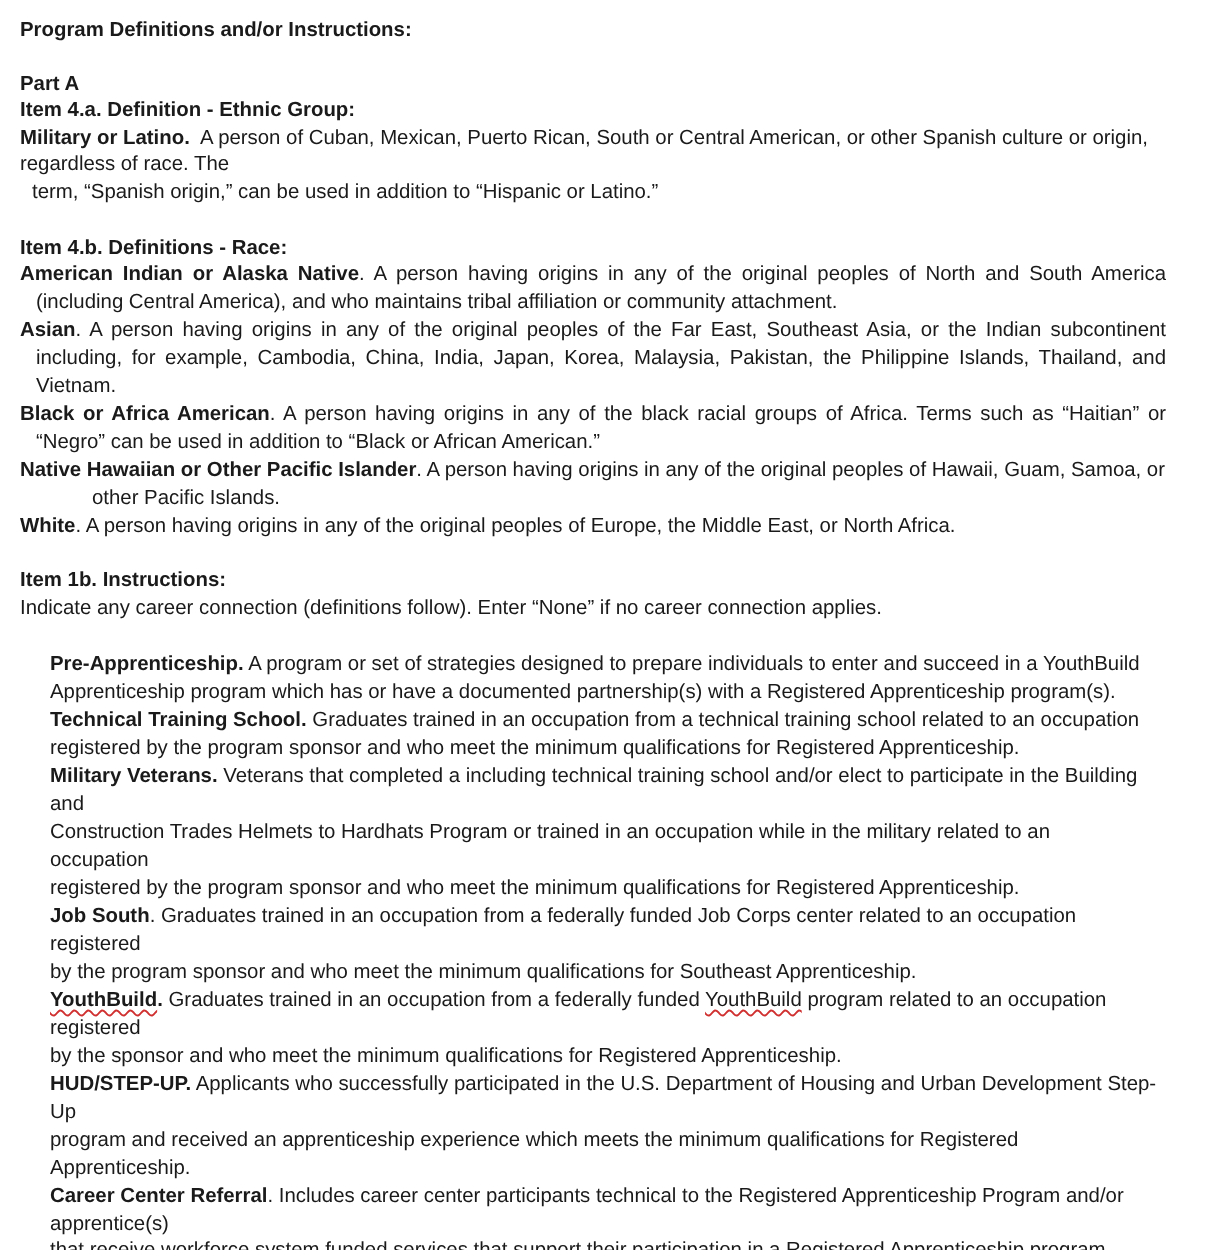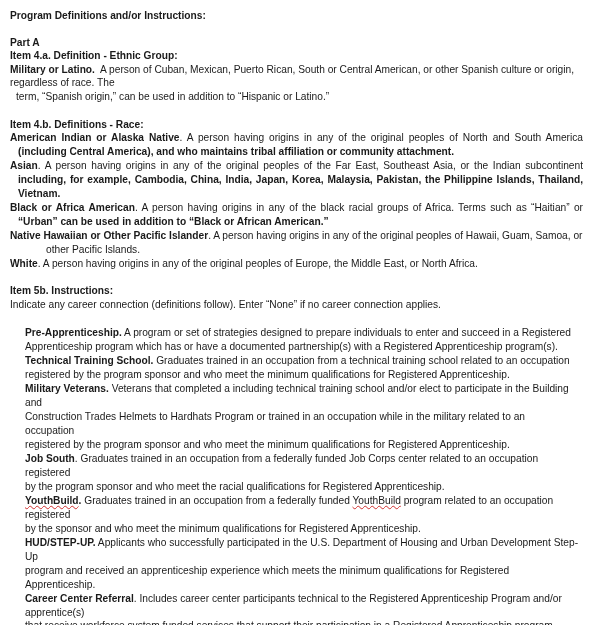--- a/index.html
+++ b/index.html
@@ -1,21 +1,21 @@
 <!DOCTYPE html>
 <html><head>
 <meta charset="utf-8">
 <style>
   html, body { margin:0; padding:0; background:#ffffff; }
   body { width:603px; height:625px; overflow:hidden; position:relative;
          font-family:"Liberation Sans", sans-serif; font-size:10.2px; color:#1a1a1a; }
   .ln { position:absolute; left:10px; white-space:nowrap; line-height:13px; height:13px; }
   .j { width:573px; text-align:justify; text-align-last:justify; white-space:normal; overflow:hidden; }
   .b { font-weight:bold; }
-  .i1 { left:18px;font-weight:bold; }
+  .i1 { left:18px; }
   .i2 { left:46px; }
   .c { left:25px; }
   .u { text-decoration-color:#2a4a8a;text-align:right; }
   .sq { text-decoration:underline wavy #d03030; text-decoration-thickness:1px; }
 </style>
 </head>
 <body>
 
 <div>
   <div class="ln b" style="top:9px">Program Definitions and/or Instructions:</div>
@@ -33,45 +33,45 @@
   <div class="ln b" style="top:118px">Item 4.b. Definitions - Race:</div>
 
   <div class="ln j" style="top:131px"><span class="b">American Indian or Alaska Native</span><span>.  A person having origins in any of the original peoples of North and South America</span></div>
   <div class="ln i1" style="top:145px">(including Central America), and who maintains tribal affiliation or community attachment.</div>
 
   <div class="ln j" style="top:159px"><span class="b">Asian</span><span>.  A person having origins in any of the original peoples of the Far East, Southeast Asia, or the Indian subcontinent</span></div>
   <div class="ln i1 j" style="top:173px;width:565px">including, for example, Cambodia, China, India, Japan, Korea, Malaysia, Pakistan, the Philippine Islands, Thailand, and</div>
   <div class="ln i1" style="top:187px">Vietnam.</div>
 
   <div class="ln j" style="top:201px"><span class="b">Black or Africa American</span><span>.  A person having origins in any of the black racial groups of Africa.  Terms such as “Haitian” or</span></div>
-  <div class="ln i1" style="top:215px">“Urban” can be used in addition to “Black or African American.”</div>
+  <div class="ln i1" style="top:215px">“Negro” can be used in addition to “Black or African American.”</div>
 
   <div class="ln" style="top:229px"><span class="b"><span>Native Hawaiian or </span><span class="u">Other</span><span> Pacific Islander</span></span><span>.  A person having origins in any of the original peoples of Hawaii, Guam, Samoa, or</span></div>
   <div class="ln i2" style="top:243px">other Pacific Islands.</div>
 
   <div class="ln" style="top:257px"><span class="b">White</span><span>.  A person having origins in any of the original peoples of Europe, the Middle East, or North Africa.</span></div>
 
-  <div class="ln b" style="top:284px">Item 5b. Instructions:</div>
+  <div class="ln b" style="top:284px">Item 1b. Instructions:</div>
   <div class="ln" style="top:298px">Indicate any career connection (definitions follow).  Enter “None” if no career connection applies.</div>
 
-  <div class="ln c" style="top:326px"><span class="b">Pre-Apprenticeship.</span><span> A program or set of strategies designed to prepare individuals to enter and succeed in a Registered</span></div>
+  <div class="ln c" style="top:326px"><span class="b">Pre-Apprenticeship.</span><span> A program or set of strategies designed to prepare individuals to enter and succeed in a YouthBuild</span></div>
   <div class="ln c" style="top:340px">Apprenticeship program which has or have a documented partnership(s) with a Registered Apprenticeship program(s).</div>
 
   <div class="ln c" style="top:354px"><span class="b">Technical Training School.</span><span> Graduates trained in an occupation from a technical training school related to an occupation</span></div>
   <div class="ln c" style="top:368px">registered by the program sponsor and who meet the minimum qualifications for Registered Apprenticeship.</div>
 
   <div class="ln c" style="top:382px"><span class="b">Military Veterans.</span><span> Veterans that completed a including technical training school and/or elect to participate in the Building</span></div>
   <div class="ln c" style="top:396px">and</div>
   <div class="ln c" style="top:410px">Construction Trades Helmets to Hardhats Program or trained in an occupation while in the military related to an</div>
   <div class="ln c" style="top:424px">occupation</div>
   <div class="ln c" style="top:438px">registered by the program sponsor and who meet the minimum qualifications for Registered Apprenticeship.</div>
 
   <div class="ln c" style="top:452px"><span class="b">Job South</span><span>.  Graduates trained in an occupation from a federally funded Job Corps center related to an occupation</span></div>
   <div class="ln c" style="top:466px">registered</div>
-  <div class="ln c" style="top:480px">by the program sponsor and who meet the racial qualifications for Registered Apprenticeship.</div>
+  <div class="ln c" style="top:480px">by the program sponsor and who meet the minimum qualifications for Southeast Apprenticeship.</div>
 
   <div class="ln c" style="top:494px"><span class="b"><span class="sq">YouthBuild</span><span>.</span></span><span>  Graduates trained in an occupation from a federally funded </span><span class="sq">YouthBuild</span><span> program related to an occupation</span></div>
   <div class="ln c" style="top:508px">registered</div>
   <div class="ln c" style="top:522px">by the sponsor and who meet the minimum qualifications for Registered Apprenticeship.</div>
 
   <div class="ln c" style="top:536px"><span class="b">HUD/STEP-UP.</span><span> Applicants who successfully participated in the U.S. Department of Housing and Urban Development Step-</span></div>
   <div class="ln c" style="top:550px">Up</div>
   <div class="ln c" style="top:564px">program and received an apprenticeship experience which meets the minimum qualifications for Registered</div>
   <div class="ln c" style="top:578px">Apprenticeship.</div>
 

